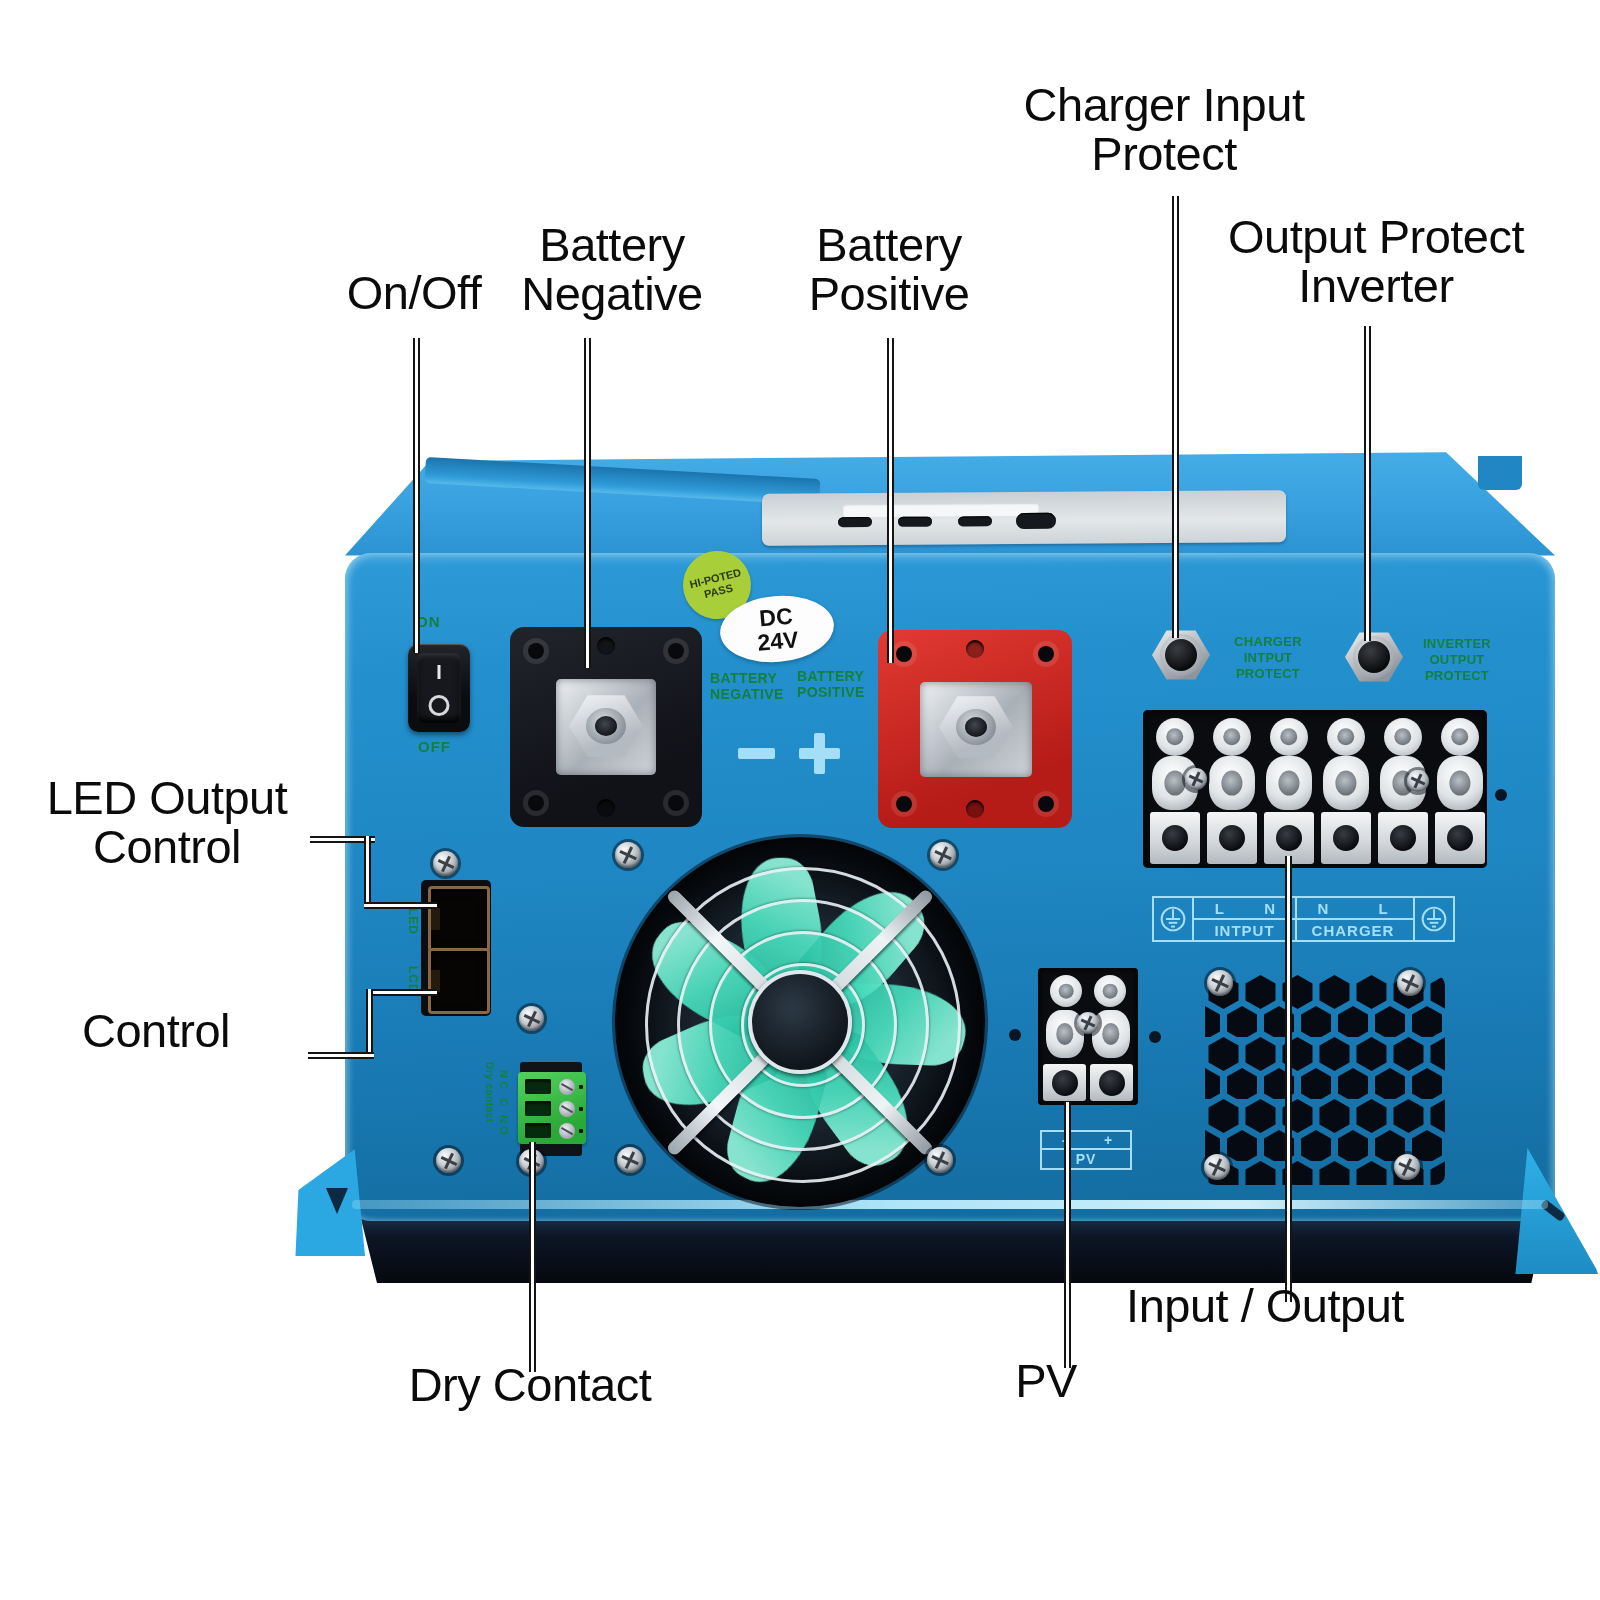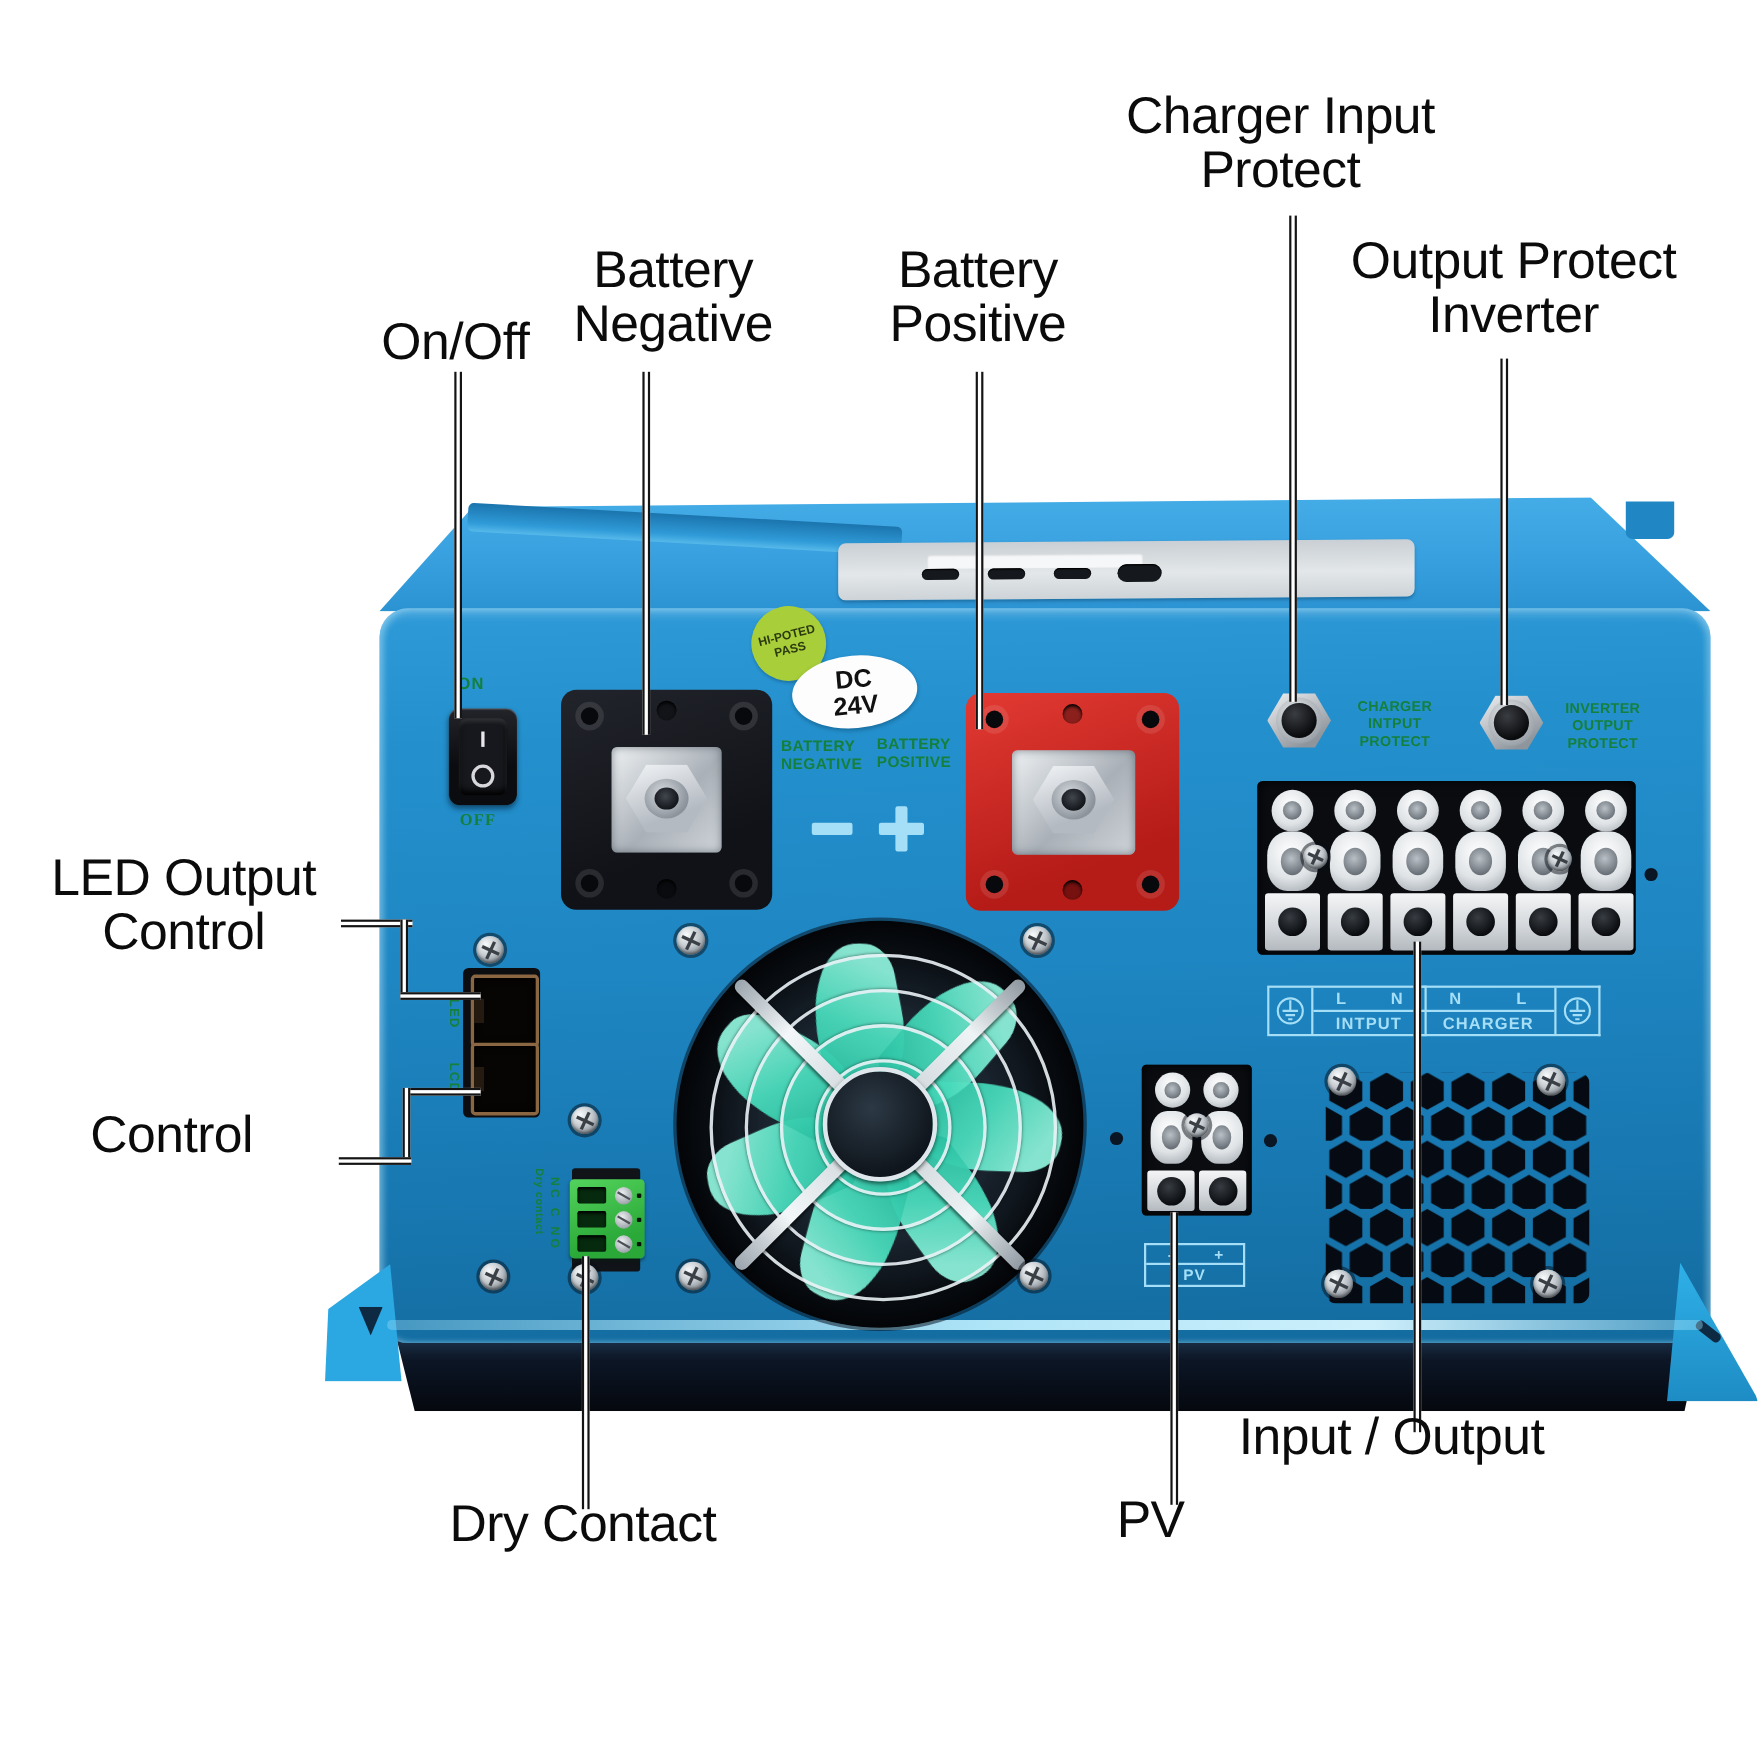--- a/index.html
+++ b/index.html
@@ -208,21 +208,21 @@
     <div class="abs flange-r-slot"></div>
   </div>
 
   <div class="cyantext" style="left:416px;top:613px;font-size:15px;letter-spacing:1px;">ON</div>
   <div class="abs switch">
     <div class="abs rocker">
       <div class="rocker-i"></div>
       <div class="rocker-o"></div>
     </div>
   </div>
-  <div class="cyantext" style="left:418px;top:738px;font-size:15px;letter-spacing:1px;font-family:Liberation Serif, serif;">OFF</div>
+  <div class="cyantext" style="left:418px;top:738px;font-size:15px;letter-spacing:1px;">OFF</div>
 
   <div class="lug" style="left:510px;top:627px;width:192px;height:200px;
        background:linear-gradient(160deg,#22242b,#101218 70%);">
     <div class="hole" style="left:18px;top:16px;"></div>
     <div class="hole" style="left:158px;top:16px;"></div>
     <div class="hole" style="left:18px;top:168px;"></div>
     <div class="hole" style="left:158px;top:168px;"></div>
     <div class="bump" style="left:87px;top:10px;"></div>
     <div class="bump" style="left:87px;top:172px;"></div>
     <div class="lug-metal" style="left:46px;top:52px;width:100px;height:96px;"></div>
@@ -449,21 +449,21 @@
   <div class="lead-h" style="left:310px;top:836px;width:65px;"></div>
   <div class="lead-v" style="left:364px;top:836px;height:73px;"></div>
   <div class="lead-h" style="left:364px;top:902px;width:73px;"></div>
   <div class="lead-h" style="left:370px;top:989px;width:67px;"></div>
   <div class="lead-v" style="left:366px;top:989px;height:70px;"></div>
   <div class="lead-h" style="left:308px;top:1052px;width:66px;"></div>
   <div class="lead-v" style="left:529px;top:1142px;height:230px;"></div>
   <div class="lead-v" style="left:1064px;top:1102px;height:266px;"></div>
   <div class="lead-v" style="left:1285px;top:856px;height:446px;"></div>
 
-  <div class="lbl" style="left:414px;top:268px;margin-top:17px;">On/Off</div>
+  <div class="lbl" style="left:414px;top:268px;">On/Off</div>
   <div class="lbl" style="left:612px;top:220px;">
     <div>Battery</div>
     <div>Negative</div>
   </div>
   <div class="lbl" style="left:889px;top:220px;">
     <div>Battery</div>
     <div>Positive</div>
   </div>
   <div class="lbl" style="left:1164px;top:80px;">
     <div>Charger Input</div>

